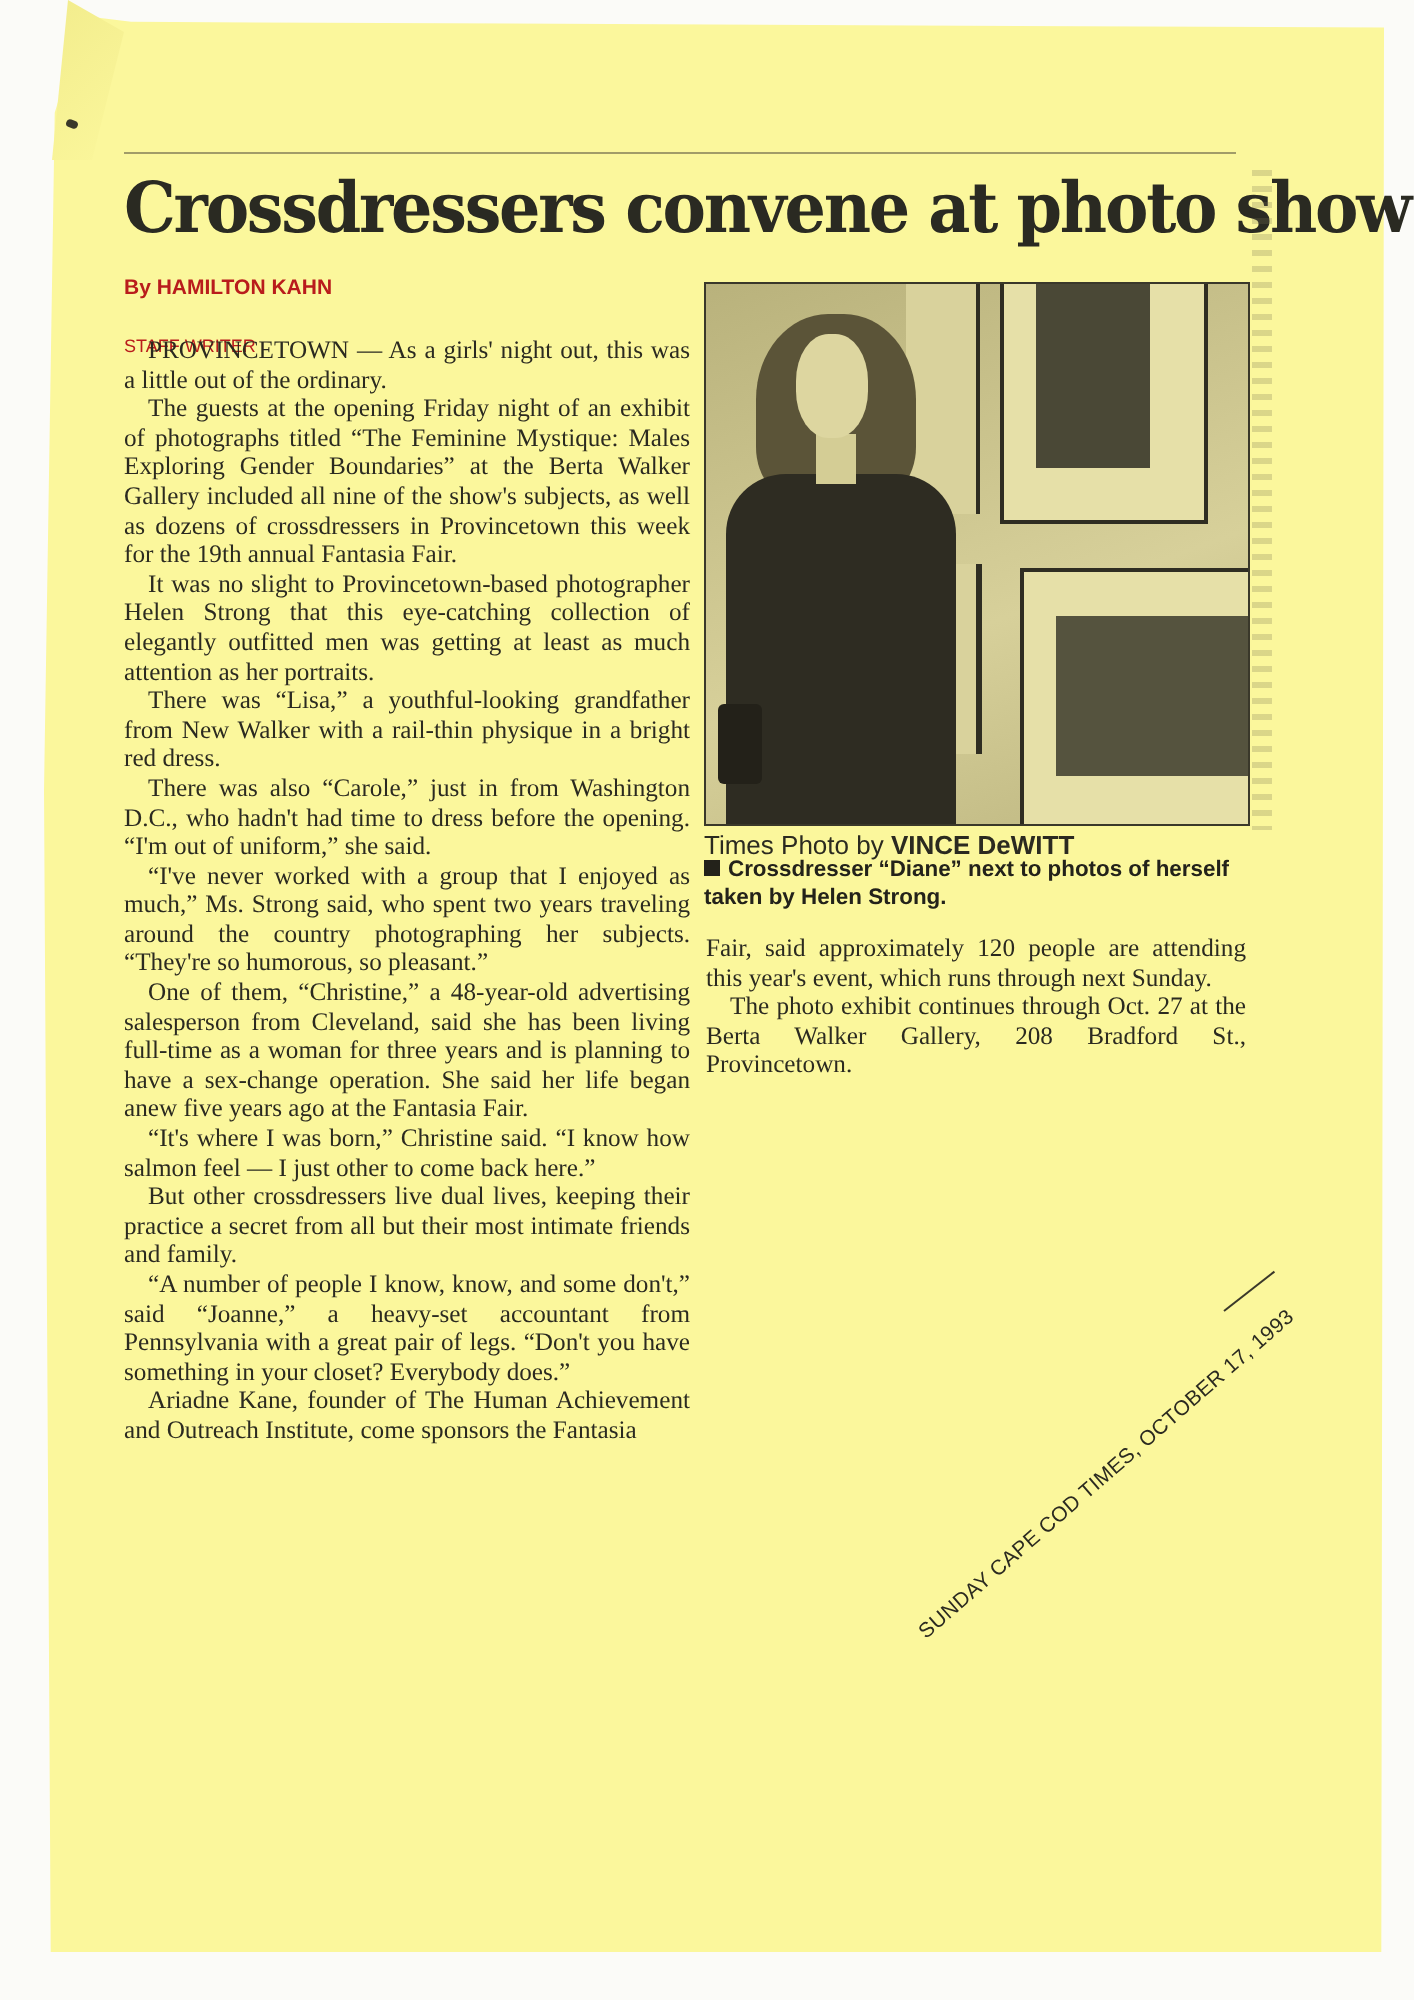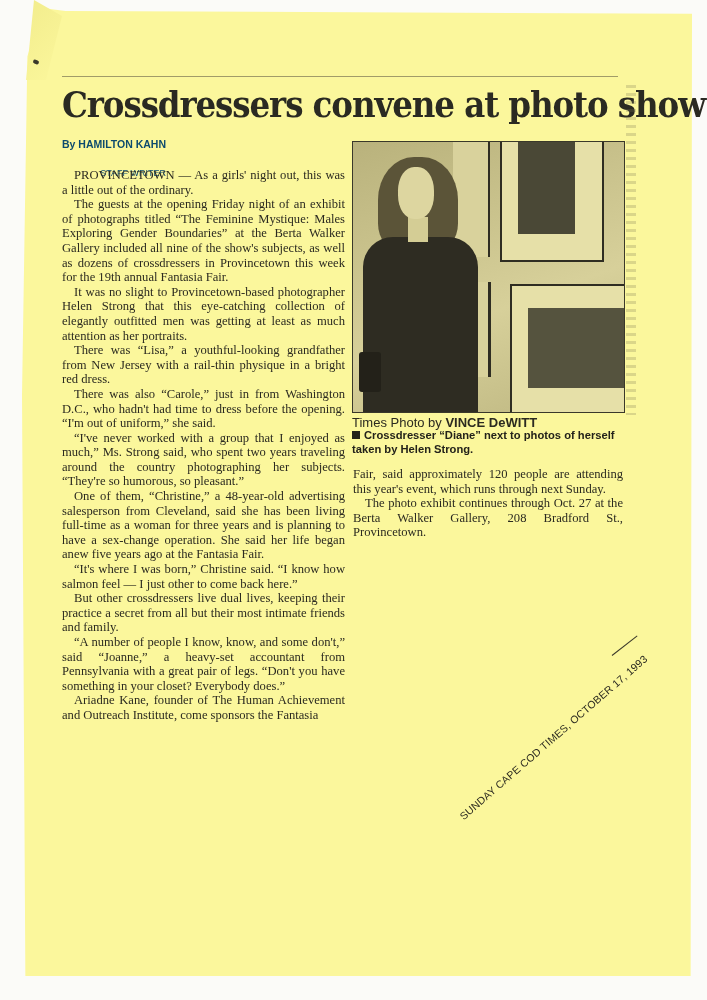--- a/index.html
+++ b/index.html
@@ -22,21 +22,21 @@
     background: #7a7552; opacity: 0.7;
   }
   .headline {
     position: absolute; left: 62px; top: 84px; width: 570px;
     font-family: "DejaVu Serif", serif; font-weight: bold;
     font-size: 35px; letter-spacing: -1.2px; color: #2a2a22; white-space: nowrap;
     transform: scaleX(0.93); transform-origin: left top;
   }
   .byline {
     position: absolute; left: 62px; top: 138px;
-    font-family: "Liberation Sans", sans-serif; color: #0c4a6e; text-align: right;
+    font-family: "Liberation Sans", sans-serif; color: #b91c1c;
   }
   .byline .name { font-size: 10.5px; font-weight: bold; }
   .byline .role { font-size: 9px; margin-top: 18px; }
   .col {
     position: absolute;
     font-family: "Liberation Serif", serif; font-size: 12.6px; line-height: 14.6px;
     color: #2b2a20; text-align: justify;
   }
   .col p { margin: 0; text-indent: 12px; }
   .col-left { left: 62px; top: 168px; width: 283px; }
@@ -97,21 +97,21 @@
 
 <div class="byline">
   <div class="name">By HAMILTON KAHN</div>
   <div class="role">STAFF WRITER</div>
 </div>
 
 <div class="col col-left">
   <p>PROVINCETOWN — As a girls' night out, this was a little out of the ordinary.</p>
   <p>The guests at the opening Friday night of an exhibit of photographs titled “The Feminine Mystique: Males Exploring Gender Boundaries” at the Berta Walker Gallery included all nine of the show's subjects, as well as dozens of crossdressers in Provincetown this week for the 19th annual Fantasia Fair.</p>
   <p>It was no slight to Provincetown-based photographer Helen Strong that this eye-catching collection of elegantly outfitted men was getting at least as much attention as her portraits.</p>
-  <p>There was “Lisa,” a youthful-looking grandfather from New Jersey with a rail-thin physique in a bright red dress.</p>
+  <p>There was “Lisa,” a youthful-looking grandfather from New Walker with a rail-thin physique in a bright red dress.</p>
   <p>There was also “Carole,” just in from Washington D.C., who hadn't had time to dress before the opening. “I'm out of uniform,” she said.</p>
   <p>“I've never worked with a group that I enjoyed as much,” Ms. Strong said, who spent two years traveling around the country photographing her subjects. “They're so humorous, so pleasant.”</p>
   <p>One of them, “Christine,” a 48-year-old advertising salesperson from Cleveland, said she has been living full-time as a woman for three years and is planning to have a sex-change operation. She said her life began anew five years ago at the Fantasia Fair.</p>
   <p>“It's where I was born,” Christine said. “I know how salmon feel — I just other to come back here.”</p>
   <p>But other crossdressers live dual lives, keeping their practice a secret from all but their most intimate friends and family.</p>
   <p>“A number of people I know, know, and some don't,” said “Joanne,” a heavy-set accountant from Pennsylvania with a great pair of legs. “Don't you have something in your closet? Everybody does.”</p>
   <p>Ariadne Kane, founder of The Human Achievement and Outreach Institute, come sponsors the Fantasia</p>
 </div>
 
 <div class="photo" title="Woman in dark dress standing in front of framed photographs in a gallery">

